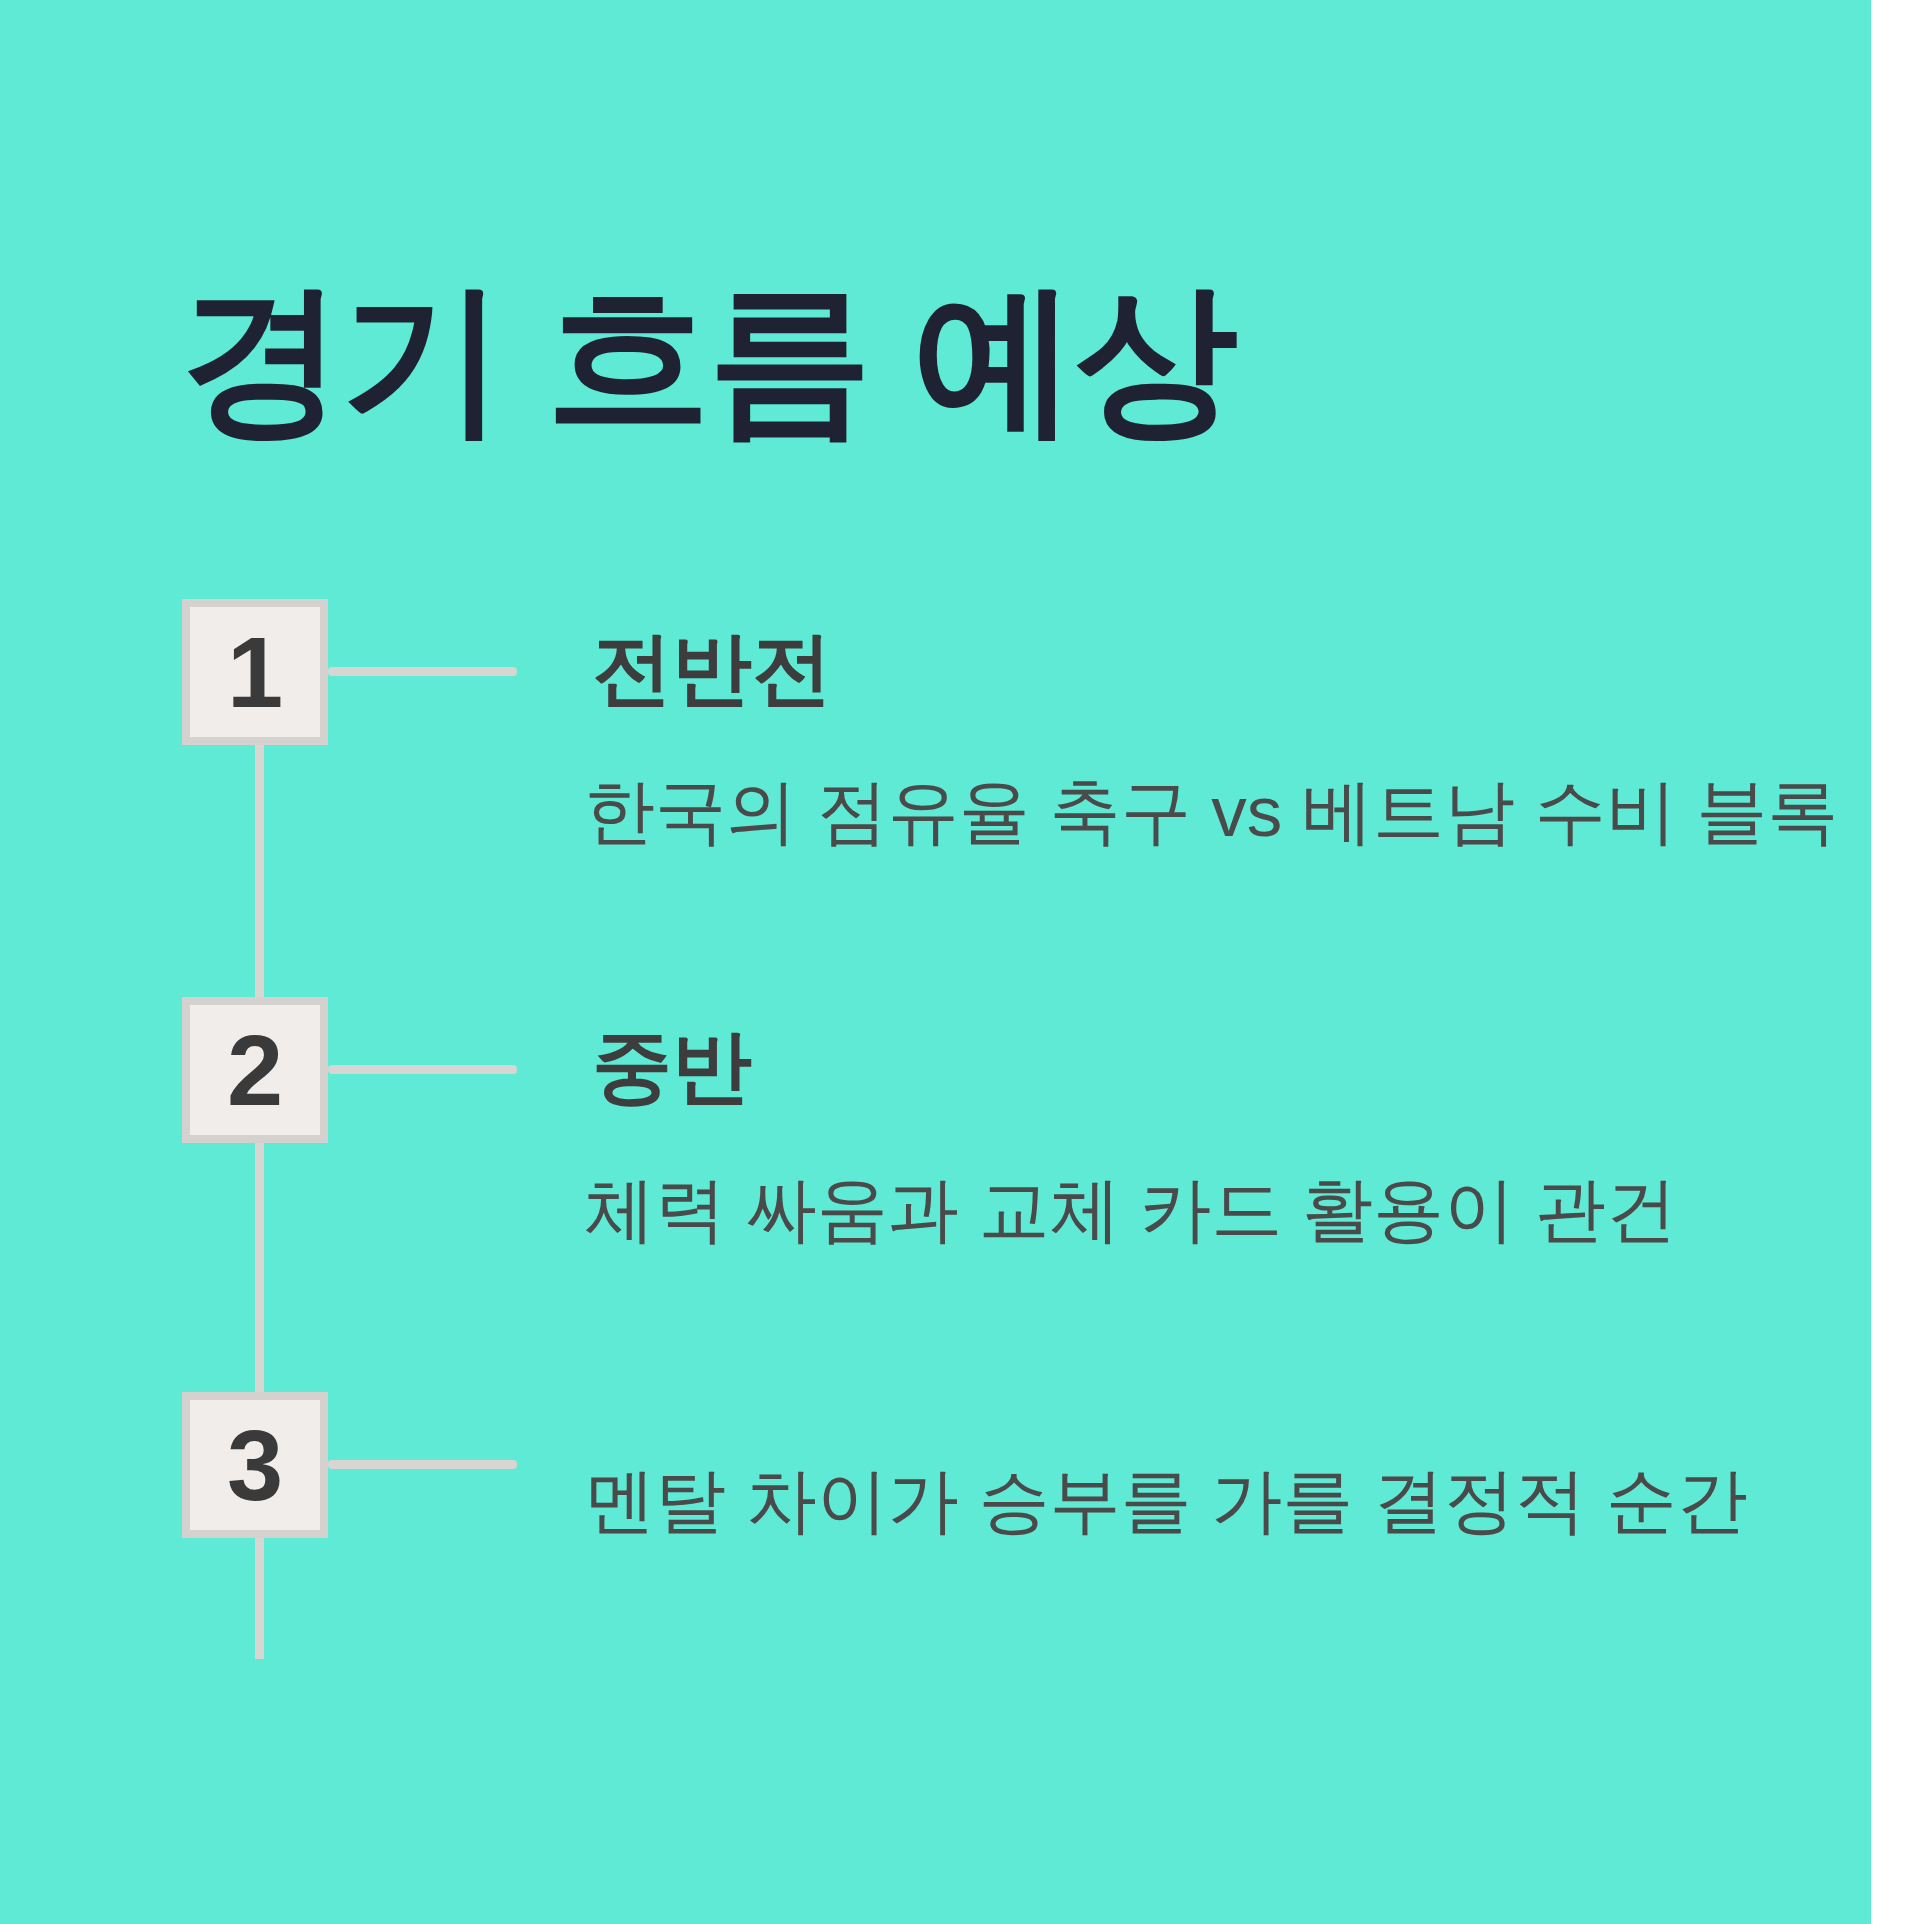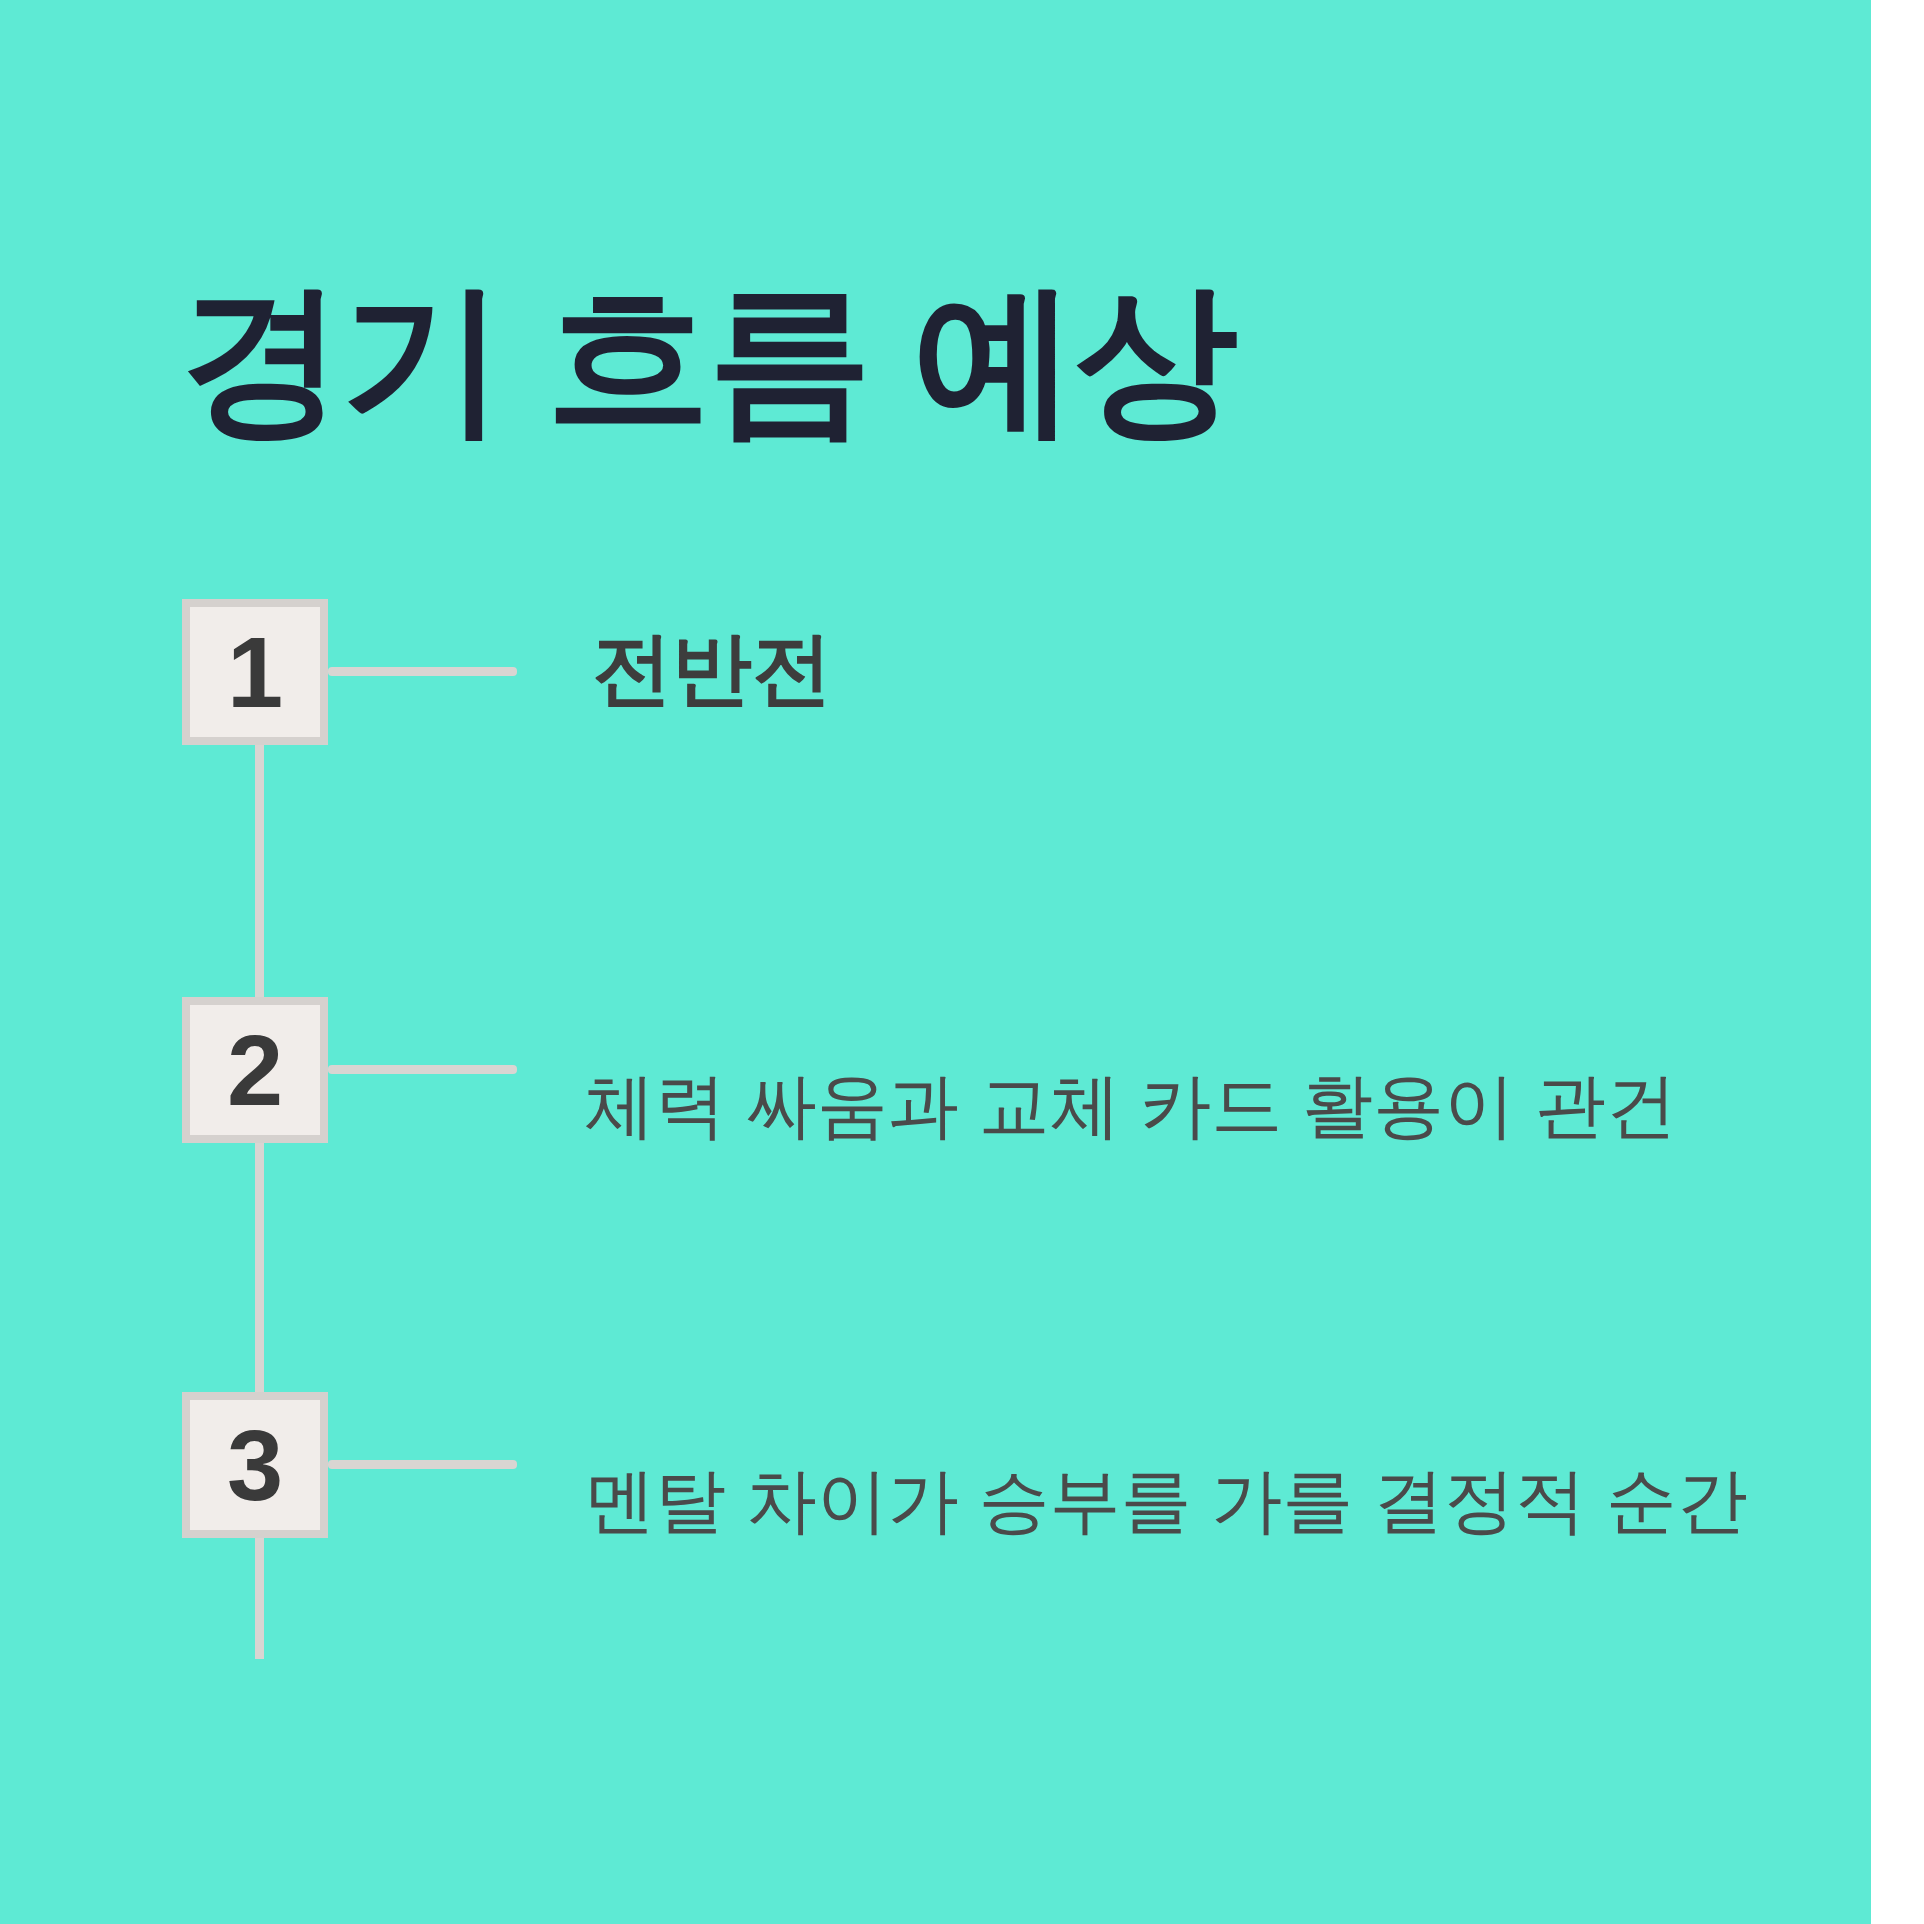--- a/index.html
+++ b/index.html
@@ -107,29 +107,31 @@
 
   <div class="timeline-line"></div>
 
   <div class="timeline-item item-1">
     <div class="num-box">
       <span class="num">1</span>
     </div>
     <div class="connector"></div>
     <div class="item-text">
       <h3 class="step-title">전반전</h3>
+      <p class="step-desc">한국의 점유율 축구 vs 베트남 수비 블록</p>
     </div>
   </div>
 
   <div class="timeline-item item-2">
     <div class="num-box">
       <span class="num">2</span>
     </div>
     <div class="connector"></div>
     <div class="item-text">
+      <h3 class="step-title">중반</h3>
       <p class="step-desc">체력 싸움과 교체 카드 활용이 관건</p>
     </div>
   </div>
 
   <div class="timeline-item item-3">
     <div class="num-box">
       <span class="num">3</span>
     </div>
     <div class="connector"></div>
     <div class="item-text">

